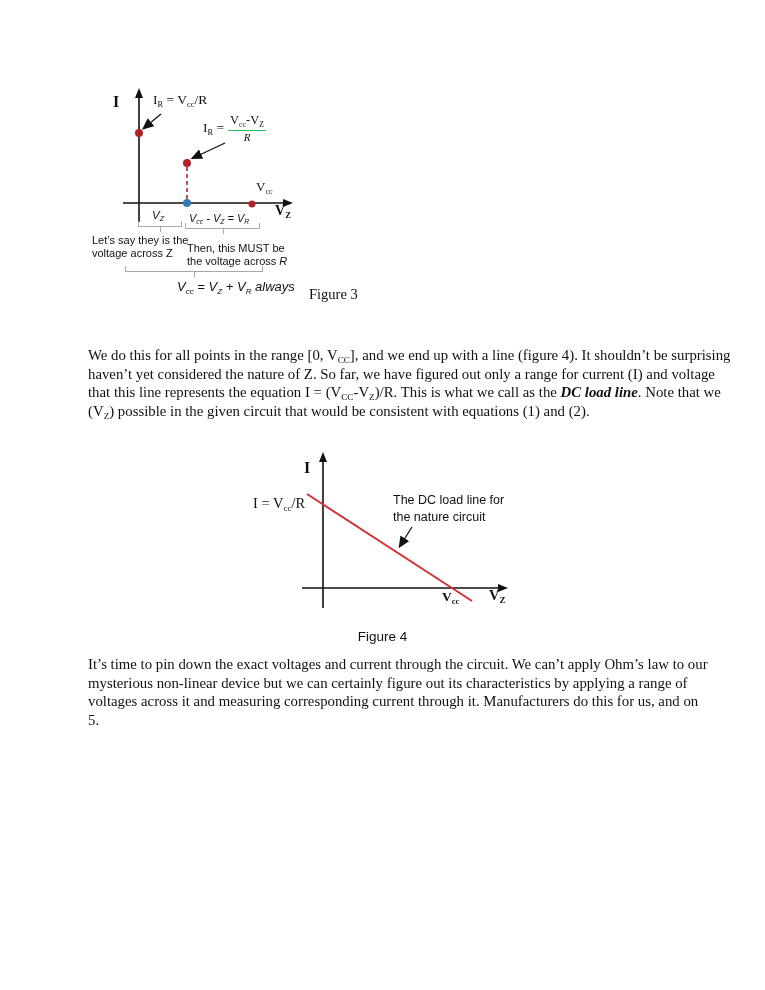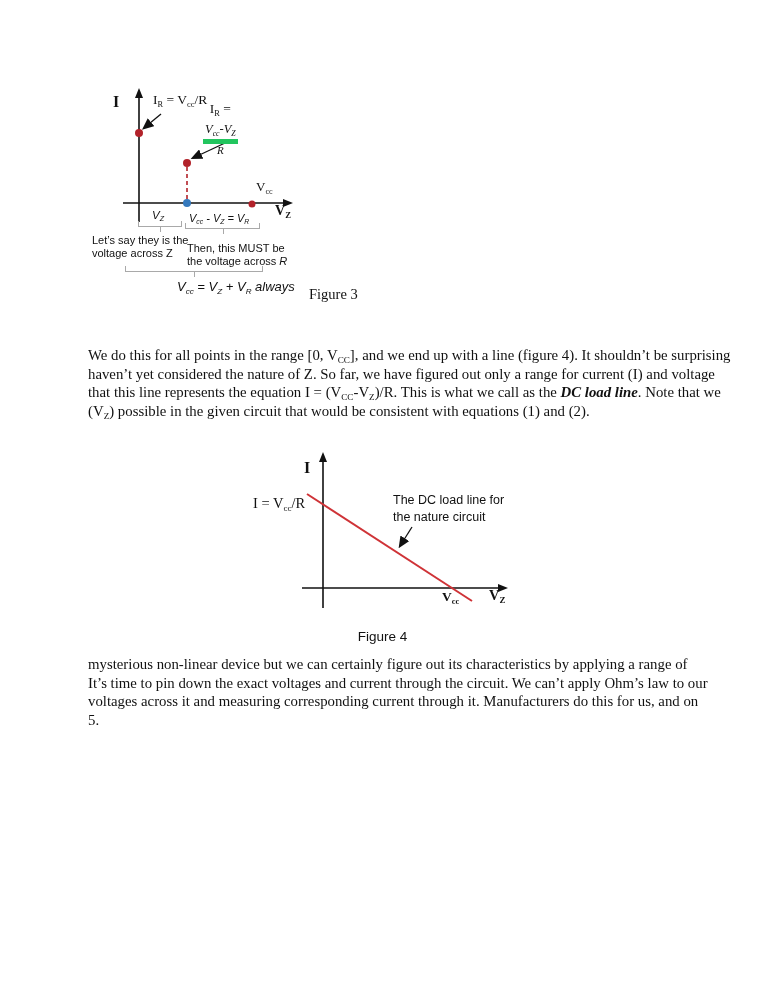--- a/index.html
+++ b/index.html
@@ -26,21 +26,21 @@
   .dash{stroke:var(--dot-red); stroke-width:1.6; stroke-dasharray:4 3; fill:none;}
   .redline{stroke:var(--line-red); stroke-width:2; fill:none;}
   
   .ubrace{position:absolute; height:5px; border-bottom:1.4px solid var(--brace-gray);}
   .ubrace::before,.ubrace::after{content:""; position:absolute; bottom:-1px; width:1.4px; height:6px; background:var(--brace-gray);}
   .ubrace::before{left:0;} .ubrace::after{right:0;}
   .ubrace .tick{position:absolute; left:50%; top:100%; width:1.4px; height:6px; background:var(--brace-gray);}
   
   .fracwrap{display:flex; align-items:center; gap:4px;}
   .frac{display:inline-block; text-align:center;}
-  .frac .num{display:block; border-bottom:5px solid #22c55e; padding:0 2px; line-height:1.15;font-style:italic;}
+  .frac .num{display:block; border-bottom:1px solid #22c55e; padding:0 2px; line-height:1.15;}
   .frac .den{display:block; font-size:11px; font-style:italic; line-height:1.2;}
   
   .para{position:absolute; font-size:14.8px; line-height:18.6px;}
   .para .ln{white-space:nowrap; height:18.6px;}
   
   .note{line-height:12.8px; font-size:11px;}
   .cap{font-size:14.5px;}
 </style>
 </head>
 <body>
@@ -68,21 +68,21 @@
       <circle class="dotblue" cx="102" cy="115" r="4"></circle>
       <circle class="dotred" cx="167" cy="116" r="3.5"></circle>
 
       <line class="ann" x1="76" y1="26" x2="59" y2="40" marker-end="url(#ah3)"></line>
       <line class="ann" x1="140" y1="55" x2="108" y2="70" marker-end="url(#ah3)"></line>
     </svg>
 
     <span class="abs ser b" style="left:28px; top:5px; font-size:16px;">I</span>
     <span class="abs ser" style="left:68px; top:4px; font-size:13.5px;"><span>I</span><span class="sub">R</span><span> = V</span><span class="sub">cc</span><span>/R</span></span>
 
-    <span class="abs ser fracwrap" style="left:118px; top:13px; font-size:13.5px;flex-direction:column;">
+    <span class="abs ser fracwrap" style="left:118px; top:25px; font-size:13.5px;">
       <span><span>I</span><span class="sub">R</span><span> =</span></span>
       <span class="frac">
         <span class="num" style="font-size:12.5px;"><span>V</span><span class="sub">cc</span><span>-V</span><span class="sub">Z</span></span>
         <span class="den"><span>R</span></span>
       </span>
     </span>
 
     <span class="abs ser" style="left:171px; top:91px; font-size:13px;"><span>V</span><span class="sub">cc</span></span>
     <span class="abs ser b" style="left:190px; top:115px; font-size:14px;"><span>V</span><span class="sub">Z</span></span>
 
@@ -147,19 +147,19 @@
       <div>the nature circuit</div>
     </div>
 
     <span class="abs ser b" style="left:202px; top:139px; font-size:13.5px;"><span>V</span><span class="sub">cc</span></span>
     <span class="abs ser b" style="left:249px; top:137px; font-size:14.5px;"><span>V</span><span class="sub">Z</span></span>
   </div>
 
   <div class="abs san" style="left:0; top:629px; width:765px; text-align:center; font-size:13.5px;">Figure 4</div>
 
   <div class="para" style="left:88px; top:655px; width:600px;">
+    <div class="ln"><span>It’s time to pin down the exact voltages and current through the circuit. We can’t apply Ohm’s law to our</span></div>
     <div class="ln"><span>mysterious non-linear device but we can certainly figure out its characteristics by applying a range of</span></div>
-    <div class="ln"><span>It’s time to pin down the exact voltages and current through the circuit. We can’t apply Ohm’s law to our</span></div>
     <div class="ln"><span>voltages across it and measuring corresponding current through it. Manufacturers do this for us, and on</span></div>
     <div class="ln"><span>5.</span></div>
   </div>
 
 </div>
 
 </body></html>

